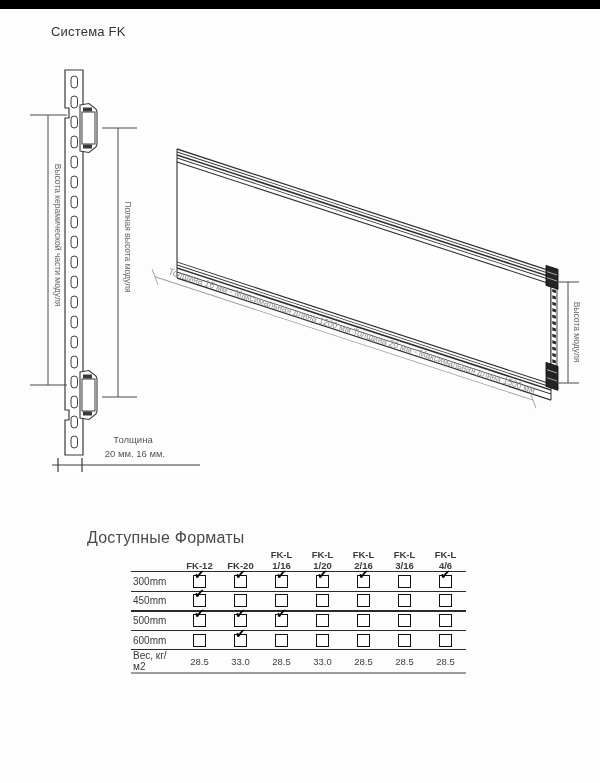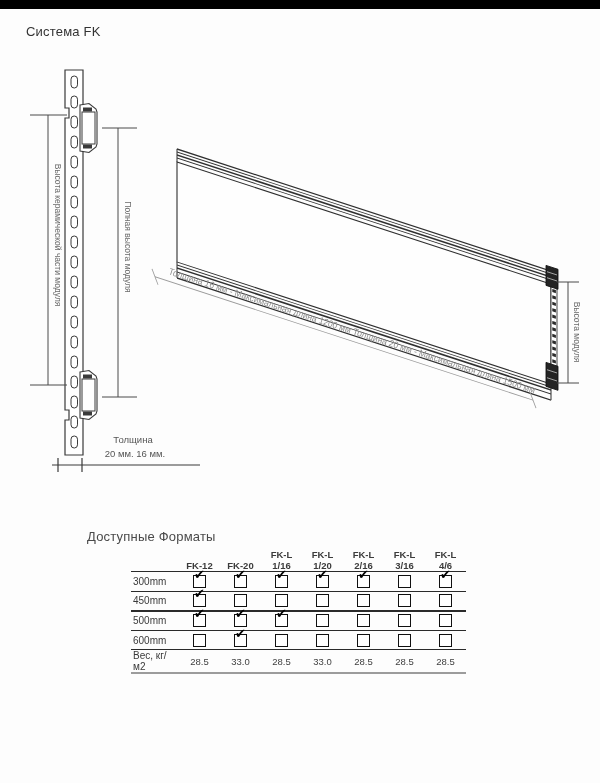--- a/index.html
+++ b/index.html
@@ -3,24 +3,24 @@
 <meta charset="utf-8">
 <style>
   html,body{margin:0;padding:0;}
   body{
     width:600px;height:783px;position:relative;overflow:hidden;
     background:#fdfdfd;
     font-family:"Liberation Sans", sans-serif;
     color:#3c3c3c;
   }
   .topbar{position:absolute;left:0;top:0;width:600px;height:9px;background:#000;}
-  .title{position:absolute;left:26px;top:24px;font-size:13px;font-weight:400;color:#333;letter-spacing:.2px;}
+  .title{position:absolute;left:51px;top:24px;font-size:13px;font-weight:400;color:#333;letter-spacing:.2px;}
   .left-diagram{position:absolute;left:30px;top:60px;}
   .panel-diagram{position:absolute;left:140px;top:130px;}
-  .formats-title{position:absolute;left:87px;top:529px;font-size:13px;color:#4a4a4a;letter-spacing:.2px;}
+  .formats-title{position:absolute;left:87px;top:529px;font-size:16px;color:#4a4a4a;letter-spacing:.2px;}
   .formats-table{position:absolute;left:131px;top:550px;border-collapse:collapse;table-layout:fixed;}
   .formats-table th,.formats-table td{padding:0;margin:0;}
   .formats-table col.lbl{width:48px;}
   .formats-table col.c{width:41px;}
   thead th{vertical-align:bottom;font-weight:700;font-size:9.5px;line-height:1.12;color:#3b3b3b;text-align:center;padding-bottom:3px;}
   thead tr{border-bottom:1.5px solid #2a2a2a;}
   tbody tr.size-row{border-bottom:1.2px solid #2a2a2a;height:19.5px;}
   tbody tr.size-row:nth-child(2){border-bottom-width:2.5px;}
   tbody tr.meta-row{border-bottom:1.2px solid #2a2a2a;height:19px;}
   tbody tr.meta-row.last{border-bottom:2.5px solid #9c9c9c;}

